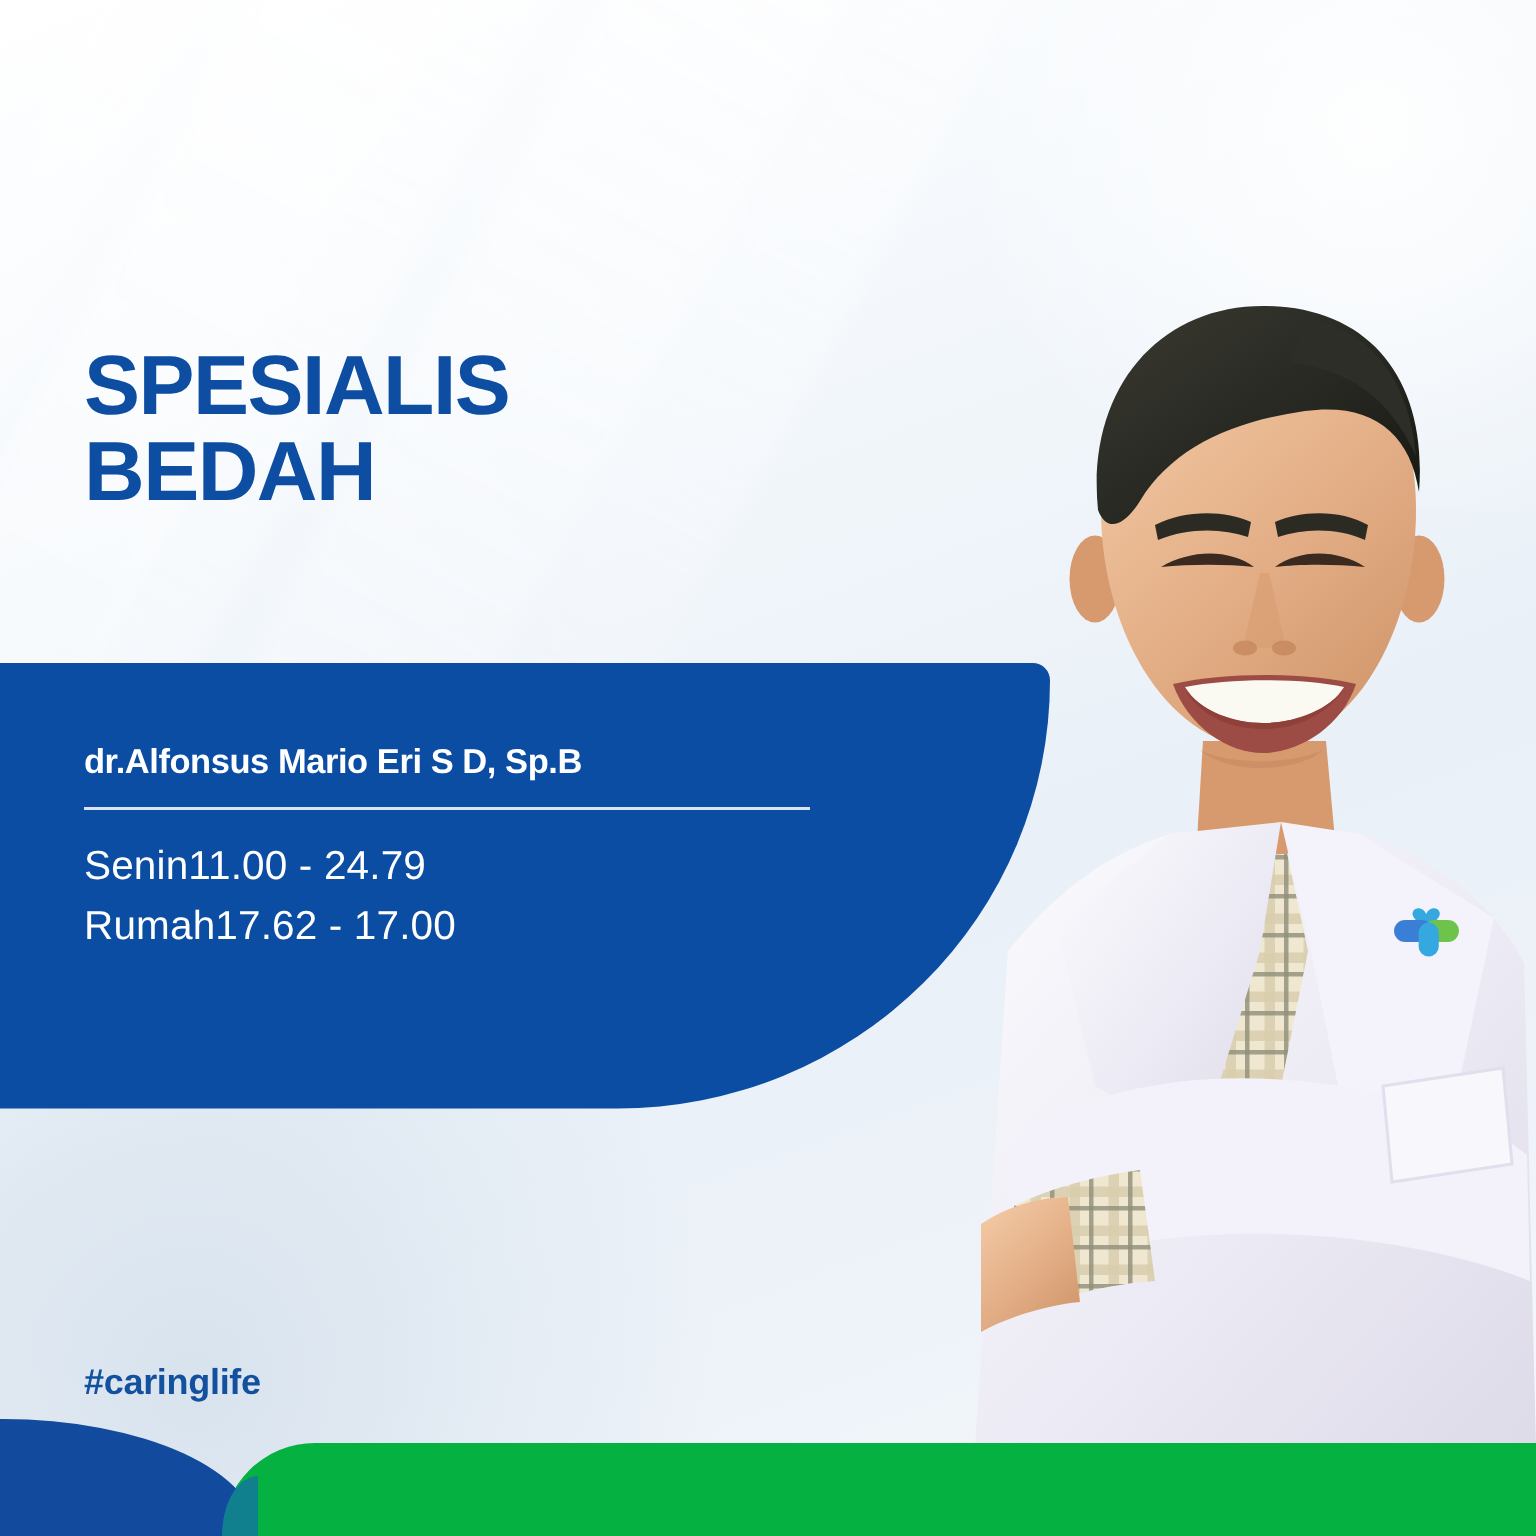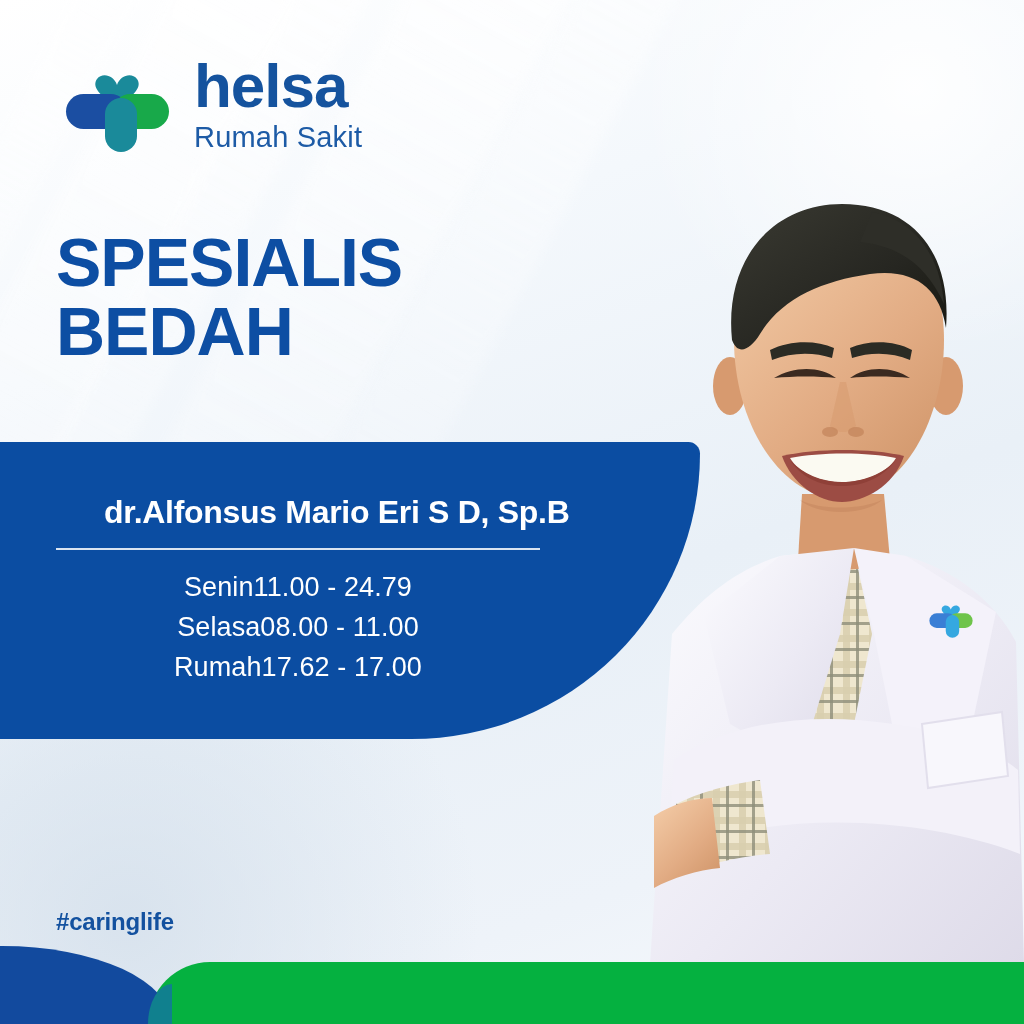--- a/index.html
+++ b/index.html
@@ -51,43 +51,43 @@
   .brand-name {
     font-size: 62px; font-weight: 700; color: #15539e; letter-spacing: -1px;
   }
   .brand-sub {
     font-size: 29px; font-weight: 400; color: #1d5ba6; letter-spacing: .2px; margin-top: 6px;
   }
 
   
   .headline {
     position: absolute; left: 56px; top: 228px;
-    font-size: 68px; font-weight: 800; color: #0d4ea3;
+    font-size: 56px; font-weight: 800; color: #0d4ea3;
     line-height: 1.02; letter-spacing: -1px;
   }
   .headline .l2 { display: block; }
 
   
   .panel {
     position: absolute; left: 0; top: 442px;
     width: 700px; height: 297px;
     background: #0b4da2;
     border-top-right-radius: 12px;
     border-bottom-right-radius: 300px 297px;
   }
   .panel-inner { padding: 52px 0 0 56px; width: 494px; }
   .doctor-name {
-    color: #ffffff; font-size: 32px; font-weight: 700; letter-spacing: -.3px; white-space: nowrap; margin-left: 48px;
+    color: #ffffff; font-size: 23px; font-weight: 700; letter-spacing: -.3px; white-space: nowrap;
   }
   .rule {
     height: 2px; background: rgba(255,255,255,.85);
     margin: 17px 0 22px 0; width: 484px;
   }
   .sched-row {
-    display: flex; justify-content: center; align-items: baseline;
+    display: flex; justify-content: flex-start; align-items: baseline;
     color: #ffffff; font-size: 27px; font-weight: 400;
     margin-bottom: 9px; width: 484px;
   }
   .sched-day { letter-spacing: .1px; }
   .sched-time { letter-spacing: .1px; }
 
   
   .doctor { position: absolute; right: 0; bottom: 60px; width: 470px; height: 800px; }
   .doctor svg { display: block; width: 100%; height: 100%; }
 
@@ -120,34 +120,20 @@
   <div class="rays">
     <div class="ray r1"></div>
     <div class="ray r2"></div>
     <div class="ray r3"></div>
     <div class="ray r4"></div>
     <div class="ray r5"></div>
   </div>
   <div class="shade-bl"></div>
   <div class="shade-tr"></div>
 
-  <div class="brand">
-    <span>
-      <svg class="logo-mark" viewBox="0 0 118 104" xmlns="http://www.w3.org/2000/svg">
-        <path d="M59 37 C56 27 44 24 39 31 C34 38 40 47 59 58 C78 47 84 38 79 31 C74 24 62 27 59 37 Z" fill="#1a8a9a"></path>
-        <rect x="8" y="46" width="62" height="35" rx="17.5" fill="#1b4ea2"></rect>
-        <rect x="55" y="46" width="56" height="35" rx="17.5" fill="#18a94a"></rect>
-        <rect x="47" y="50" width="32" height="54" rx="16" fill="#1a8a9a"></rect>
-      </svg>
-    </span>
-    <span class="brand-text">
-      <span class="brand-name">helsa</span>
-      <span class="brand-sub">Rumah Sakit</span>
-    </span>
-  </div>
 
   <h1 class="headline">
     <span class="l1">SPESIALIS</span>
     <span class="l2">BEDAH</span>
   </h1>
 
   <div class="doctor">
     <svg viewBox="0 0 470 800" xmlns="http://www.w3.org/2000/svg">
       <defs>
         <linearGradient id="coatG" x1="0" y1="0" x2="1" y2="1">
@@ -227,24 +213,20 @@
   <div class="panel">
     <div class="panel-inner">
       <div class="doctor-name">dr.Alfonsus Mario Eri S D, Sp.B</div>
       <div class="rule"></div>
 
       <div class="sched-row">
         <span class="sched-day">Senin</span>
         <span class="sched-time">11.00 - 24.79</span>
       </div>
       <div class="sched-row">
-        <span class="sched-day">Selasa</span>
-        <span class="sched-time">08.00 - 11.00</span>
-      </div>
-      <div class="sched-row">
         <span class="sched-day">Rumah</span>
         <span class="sched-time">17.62 - 17.00</span>
       </div>
     </div>
   </div>
 
   <div class="hashtag">#caringlife</div>
 
   <div class="footer">
     <div class="footer-green"></div>

